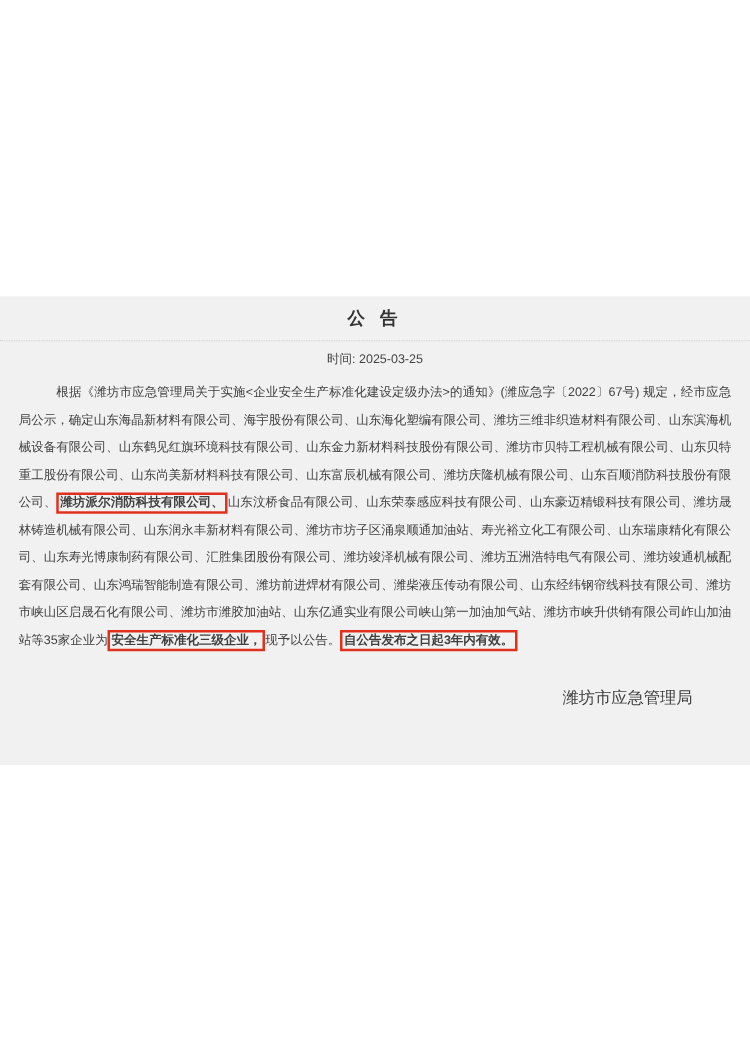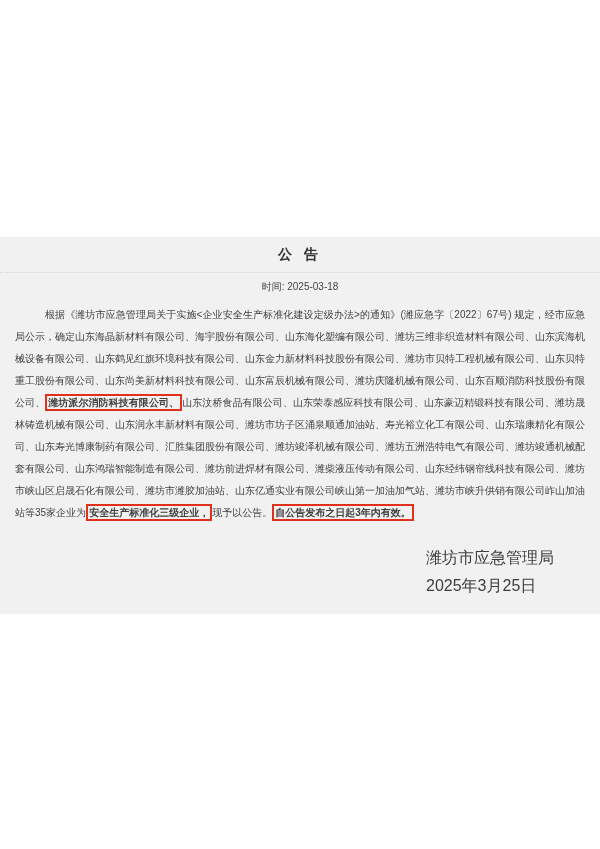--- a/index.html
+++ b/index.html
@@ -68,34 +68,33 @@
     font-weight: bold;
     -webkit-box-decoration-break: clone;
   }
   .sign-wrap {
     text-align: right;
     padding-right: 46px;
     margin-top: 20px;
   }
   .sign {
     display: inline-block;
-    text-align: left;
-    font-size: 16px;
+    text-align: right;
+    font-size: 13px;
     line-height: 28px;
     color: #3d3d3d;
   }
 </style>
 </head>
 <body>
 
 <div class="page">
   <div class="panel">
     <div class="title">公 告</div>
-    <div class="time">时间: 2025-03-18</div>
+    <div class="time">时间: 2025-03-25</div>
     <p class="body-text" id="body-text"><span>根据《潍坊市应急管理局关于实施&lt;企业安全生产标准化建设定级办法&gt;的通知》(潍应急字〔2022〕67号) 规定，经市应急局公示，确定山东海晶新材料有限公司、海宇股份有限公司、山东海化塑编有限公司、潍坊三维非织造材料有限公司、山东滨海机械设备有限公司、山东鹤见红旗环境科技有限公司、山东金力新材料科技股份有限公司、潍坊市贝特工程机械有限公司、山东贝特重工股份有限公司、山东尚美新材料科技有限公司、山东富辰机械有限公司、潍坊庆隆机械有限公司、山东百顺消防科技股份有限公司、</span><span class="hl">潍坊派尔消防科技有限公司、</span><span>山东汶桥食品有限公司、山东荣泰感应科技有限公司、山东豪迈精锻科技有限公司、潍坊晟林铸造机械有限公司、山东润永丰新材料有限公司、潍坊市坊子区涌泉顺通加油站、寿光裕立化工有限公司、山东瑞康精化有限公司、山东寿光博康制药有限公司、汇胜集团股份有限公司、潍坊竣泽机械有限公司、潍坊五洲浩特电气有限公司、潍坊竣通机械配套有限公司、山东鸿瑞智能制造有限公司、潍坊前进焊材有限公司、潍柴液压传动有限公司、山东经纬钢帘线科技有限公司、潍坊市峡山区启晟石化有限公司、潍坊市潍胶加油站、山东亿通实业有限公司峡山第一加油加气站、潍坊市峡升供销有限公司岞山加油站等35家企业为</span><span class="hl">安全生产标准化三级企业，</span><span>现予以公告。</span><span class="hl">自公告发布之日起3年内有效。</span></p>
     <div class="sign-wrap">
       <div class="sign">
         <div>潍坊市应急管理局</div>
-        <div>2025年3月25日</div>
       </div>
     </div>
   </div>
 </div>
 
 </body></html>

